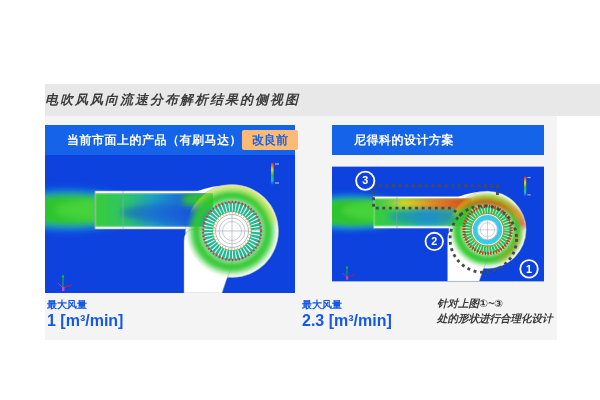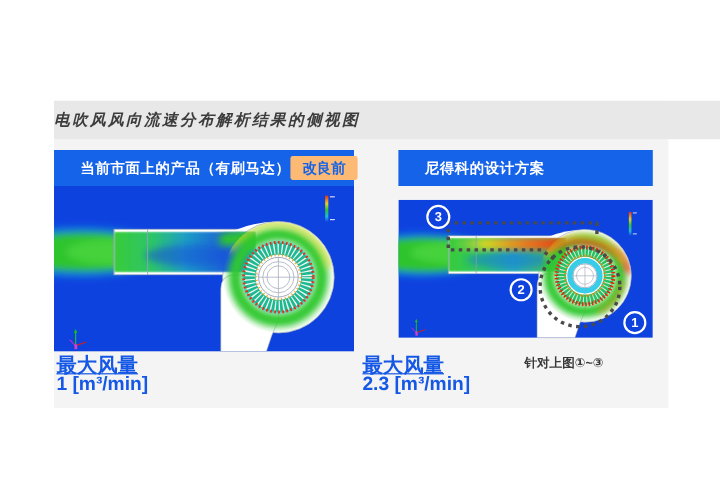--- a/index.html
+++ b/index.html
@@ -22,27 +22,27 @@
     display:flex;align-items:center;justify-content:space-between;
     padding:0 6px 0 22px;box-sizing:border-box;
   }
   .panel-header .ht{font-size:12px;font-weight:bold;letter-spacing:0.5px;white-space:nowrap;}
   .badge{
     background:#fdba74;color:#1563e8;font-size:12px;font-weight:bold;
     padding:2px 10px;border-radius:2px;line-height:16px;white-space:nowrap;
   }
   .cfd{display:block;width:100%;height:138px;}
   .caption{position:absolute;color:#1558e6;font-weight:600;}
-  .caption .cl{font-size:17px;line-height:15px;text-decoration:underline;}
+  .caption .cl{font-size:10px;line-height:15px;}
   .caption .cv{font-size:16px;line-height:17px;}
   .caption.capL{left:47px;top:297px;}
   .caption.capR{left:302px;top:297px;}
   .note{
     position:absolute;left:437px;top:296px;width:120px;
-    color:#3a3a3a;font-size:10.5px;line-height:15px;font-weight:600;
+    color:#3a3a3a;font-size:10.5px;line-height:15px;font-weight:600;font-style:italic;
   }
 </style>
 </head>
 <body>
 
 <div class="card"></div>
 
 <div class="titlebar">
   <span>电吹风风向流速分布解析结果的侧视图</span>
 </div>
@@ -266,13 +266,14 @@
   <div class="cv">1 [m³/min]</div>
 </div>
 
 <div class="caption capR">
   <div class="cl">最大风量</div>
   <div class="cv">2.3 [m³/min]</div>
 </div>
 
 <div class="note">
   <div>针对上图①~③</div>
+  <div>处的形状进行合理化设计</div>
 </div>
 
 </body></html>

